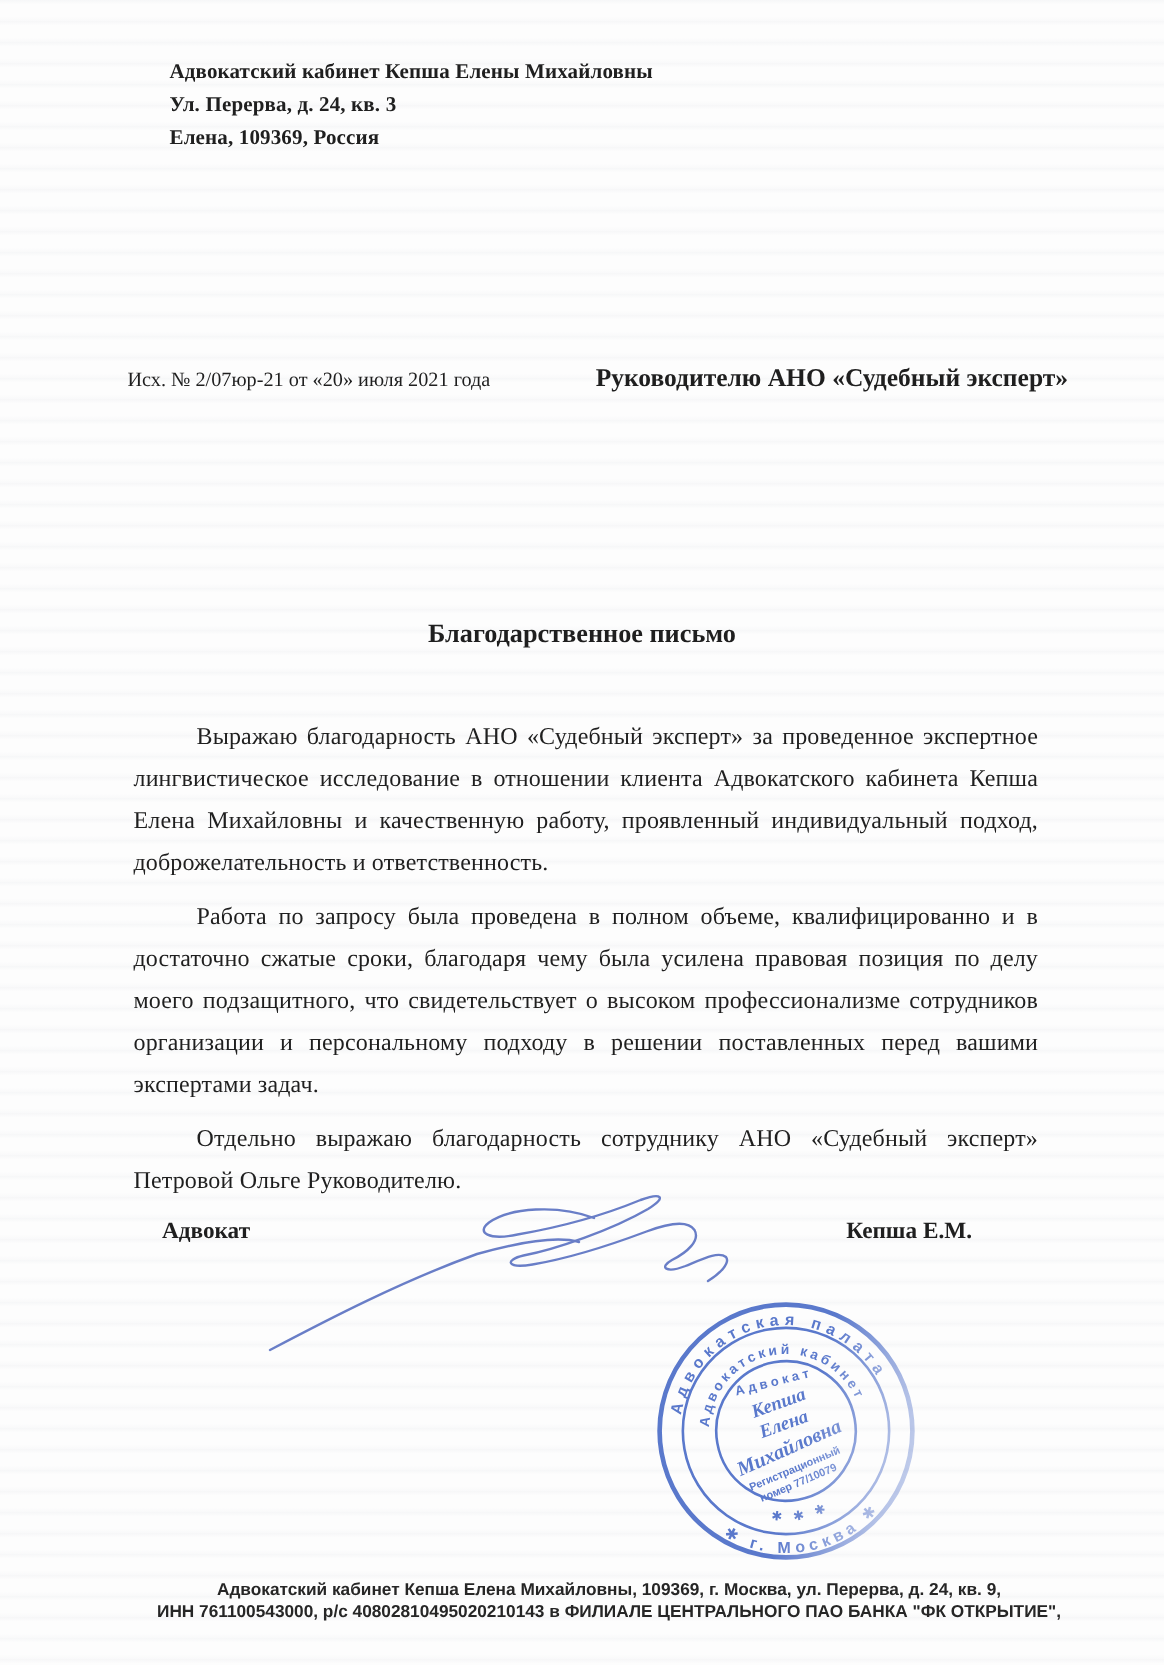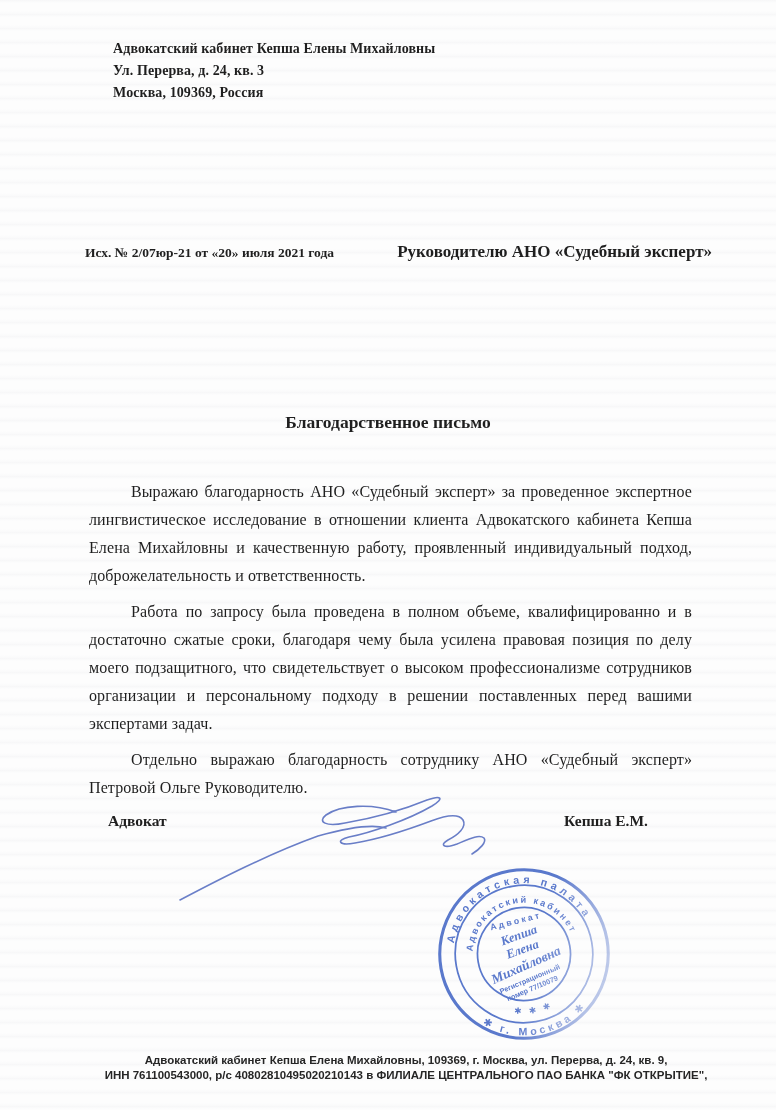--- a/index.html
+++ b/index.html
@@ -29,21 +29,21 @@
     letter-spacing: 0.1px;
   }
   .ref-row {
     position: absolute;
     left: 85px; right: 64px; top: 242px;
     display: flex;
     justify-content: space-between;
     align-items: baseline;
   }
   .ref-number {
-    font-size: 13.5px; font-weight: bold;
+    font-size: 13.5px; font-weight: normal;
   }
   .addressee {
     font-size: 17px; font-weight: bold;
   }
   .doc-title {
     position: absolute;
     left: 0; top: 412px; width: 100%;
     text-align: center;
     font-size: 17.5px; font-weight: bold;
   }
@@ -101,21 +101,21 @@
   }
 </style>
 </head>
 <body>
 
 <div class="page">
 
   <div class="letterhead">
     <div>Адвокатский кабинет Кепша Елены Михайловны</div>
     <div>Ул. Перерва, д. 24, кв. 3</div>
-    <div>Москва, 109369, Россия</div>
+    <div>Елена, 109369, Россия</div>
   </div>
 
   <div class="ref-row">
     <div class="ref-number">Исх. № 2/07юр-21 от «20» июля 2021 года</div>
     <div class="addressee">Руководителю АНО «Судебный эксперт»</div>
   </div>
 
   <div class="doc-title">Благодарственное письмо</div>
 
   <div class="body-text">

